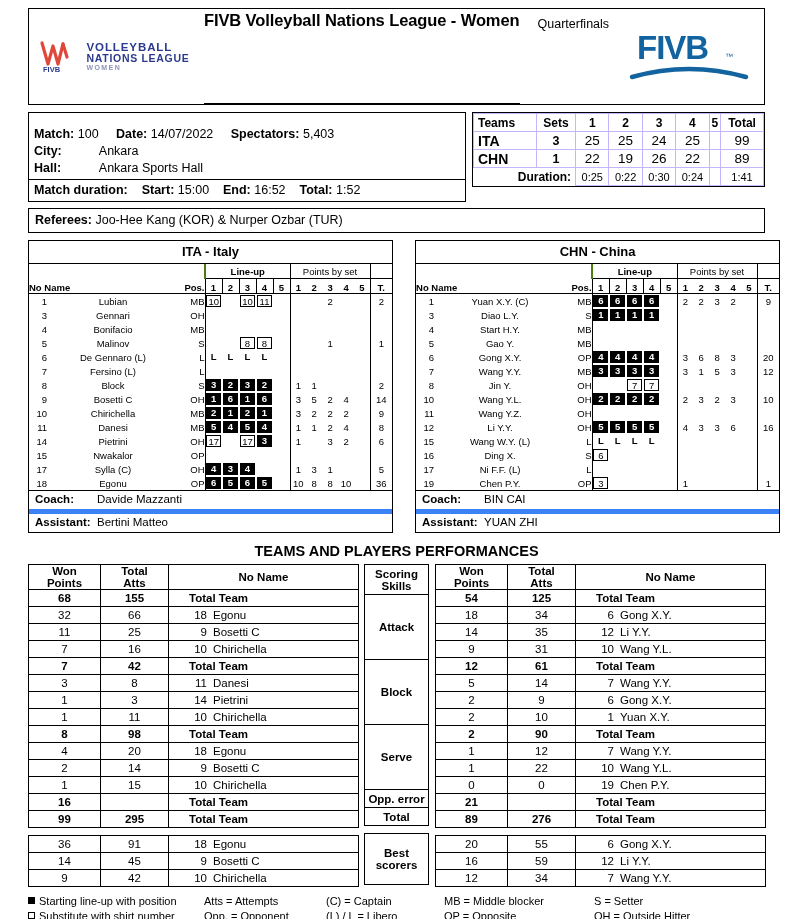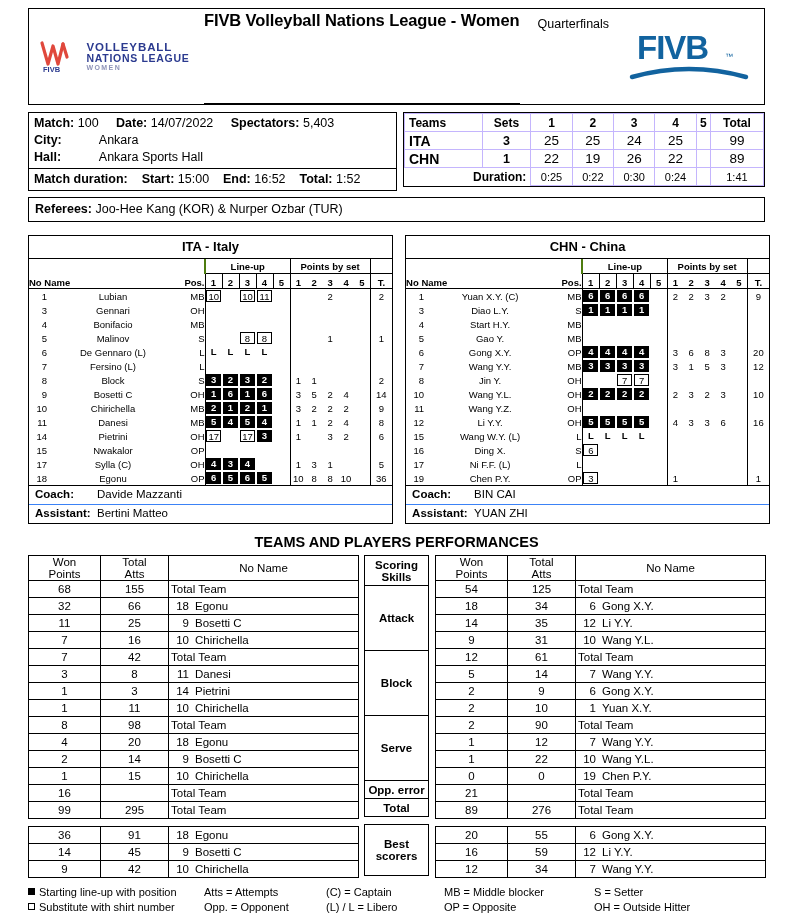--- a/index.html
+++ b/index.html
@@ -33,22 +33,22 @@
   .hdr-row2{display:flex;align-items:center;gap:9px;margin-top:9px;}
   .p2box{border:1.6px solid #000;font-size:12px;font-weight:bold;padding:0px 4px 1px 4px;line-height:15px;}
   .hdr-sub{font-size:12.5px;}
   .hdr-sub2{font-size:12.5px;margin-top:6px;}
   .hdr-right{width:150px;display:flex;align-items:center;justify-content:center;}
   .fivb-wrap{width:120px;}
 
   
   .inforow{display:flex;margin-top:7px;align-items:flex-start;}
   .infobox{
-    width:369px;box-sizing:border-box;border:1.5px solid #000;
-    padding:2px 0 2px 0;
+    width:438px;box-sizing:border-box;border:1.5px solid #000;
+    padding:13px 0 2px 0;
   }
   .infoline{font-size:12.5px;line-height:17px;padding:0 5px;white-space:nowrap;}
   .infoline .b{font-weight:bold;}
   .lbl-w{display:inline-block;width:62px;}
   .infoline.sep{border-top:1.2px solid #000;margin-top:2px;padding-top:2px;}
 
   .scorebox{flex:1;margin-left:6px;border:1.5px solid #000;box-sizing:border-box;}
   table.score{border-collapse:collapse;width:100%;}
   table.score td,table.score th{
     border:1px solid #c4b5fd;font-size:12.5px;text-align:center;height:17px;padding:0;font-weight:bold;
@@ -58,27 +58,27 @@
   table.score th.tm{text-align:left;padding-left:4px;}
   table.score td.val{font-weight:normal;font-size:13.5px;}
   table.score td.dur{font-size:11px;font-weight:normal;}
   table.score td.durlbl{text-align:right;padding-right:4px;font-size:12px;font-weight:bold;border-left:none;border-bottom:none;}
 
   
   .refbox{border:1.5px solid #000;margin-top:6px;padding:2px 6px;font-size:12.5px;height:19px;line-height:19px;}
   .refbox .b{font-weight:bold;}
 
   
-  .teams{display:flex;gap:12px;margin-top:13px;}
+  .teams{display:flex;gap:22px;margin-top:7px;}
   .team{flex:1;border:1.5px solid #000;box-sizing:border-box;}
   .team-title{font-size:13px;font-weight:bold;text-align:center;padding:3px 0 4px;border-bottom:1px solid #000;}
   table.roster{border-collapse:collapse;width:100%;table-layout:fixed;}
   table.roster th,table.roster td{font-size:9.5px;padding:0;height:14px;}
   .grp-lineup{border-bottom:1px solid #000;border-left:2px solid #4d7c0f;font-weight:bold;text-align:center;font-size:9.5px;}
-  .grp-pts{border-bottom:1px solid #000;border-left:1px solid #000;font-weight:bold;text-align:center;font-size:9.5px;}
+  .grp-pts{border-bottom:1px solid #000;border-left:1px solid #000;font-weight:normal;text-align:center;font-size:9.5px;}
   .grp-empty{border-left:1px solid #000;border-bottom:1px solid #000;}
   .hdr-no{text-align:left;padding-left:6px;font-weight:bold;border-bottom:1px solid #000;vertical-align:bottom;}
   .hdr-pos{text-align:right;padding-right:3px;font-weight:bold;border-bottom:1px solid #000;vertical-align:bottom;}
   .hdr-n{text-align:center;font-weight:bold;border-bottom:1px solid #000;vertical-align:bottom;border-left:1px solid #000;}
   .hdr-n.first{border-left:1px solid #000;}
   .hdr-t{text-align:center;font-weight:bold;border-bottom:1px solid #000;border-left:1px solid #000;vertical-align:bottom;}
   td.pname{text-align:center;padding-left:6px;font-size:10px;white-space:nowrap;}
   td.ppos{text-align:right;padding-right:3px;font-size:10px;}
   td.lu{text-align:center;padding:0;}
   td.lu.first{border-left:1px solid #000;}
@@ -87,33 +87,33 @@
   td.tot{text-align:center;font-size:10px;border-left:1px solid #000;}
   .cell{
     display:inline-block;width:15px;height:12px;line-height:12px;
     font-size:9.5px;text-align:center;box-sizing:border-box;
   }
   .cell.start{background:#000;color:#fff;font-weight:bold;}
   .cell.sub{background:#fff;color:#000;border:1px solid #000;font-weight:normal;}
   .cell.libero{background:#fff;color:#000;font-weight:bold;}
   .coachrow{border-top:1px solid #000;font-size:11.5px;padding:2px 0 1px 6px;height:15px;}
   .coachrow .b{font-weight:bold;display:inline-block;width:62px;}
-  .coachrow.last{border-top:1px solid #3b82f6;}
+  .coachrow.last{border-top:5px solid #3b82f6;}
 
   
   .perf-title{text-align:center;font-size:14.5px;font-weight:bold;margin:10px 0 5px;}
   .perf{display:flex;gap:6px;align-items:flex-start;}
   .perf-side{width:330px;}
   .perf-mid{width:85px;}
   table.pf{border-collapse:collapse;width:100%;table-layout:fixed;border:1.5px solid #000;}
   table.pf td,table.pf th{border:1px solid #000;font-size:11.5px;height:16px;padding:0;text-align:center;}
   table.pf th{font-weight:bold;font-size:11.5px;height:13px;}
-  table.pf td.nm{text-align:left;padding-left:2px;}
+  table.pf td.nm{text-align:left;padding-left:20px;}
   table.pf td.nm .num{display:inline-block;width:18px;text-align:right;margin-right:6px;}
-  table.pf td.bold,table.pf th.bold{font-weight:normal;}
+  table.pf td.bold,table.pf th.bold{font-weight:bold;}
   .thick-top td{border-top:1.5px solid #000 !important;}
   table.mid{border-collapse:collapse;width:100%;border:1.5px solid #000;table-layout:fixed;}
   table.mid td{border:1px solid #000;text-align:center;font-size:11.5px;font-weight:bold;padding:0;}
   .gap{height:7px;}
 
   
   .legend{margin-top:7px;display:flex;font-size:11px;line-height:15px;}
   .legend .col{margin-right:0;}
   .lg-c1{width:176px;}
   .lg-c2{width:122px;}

